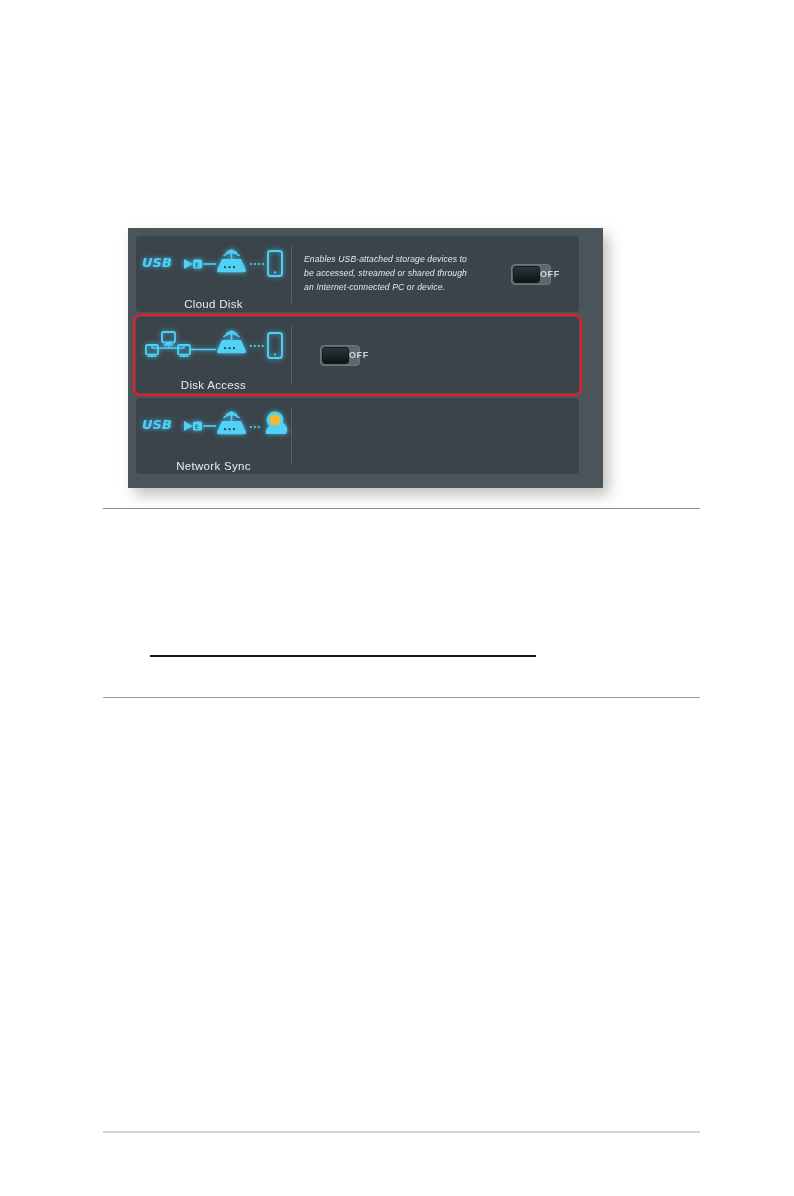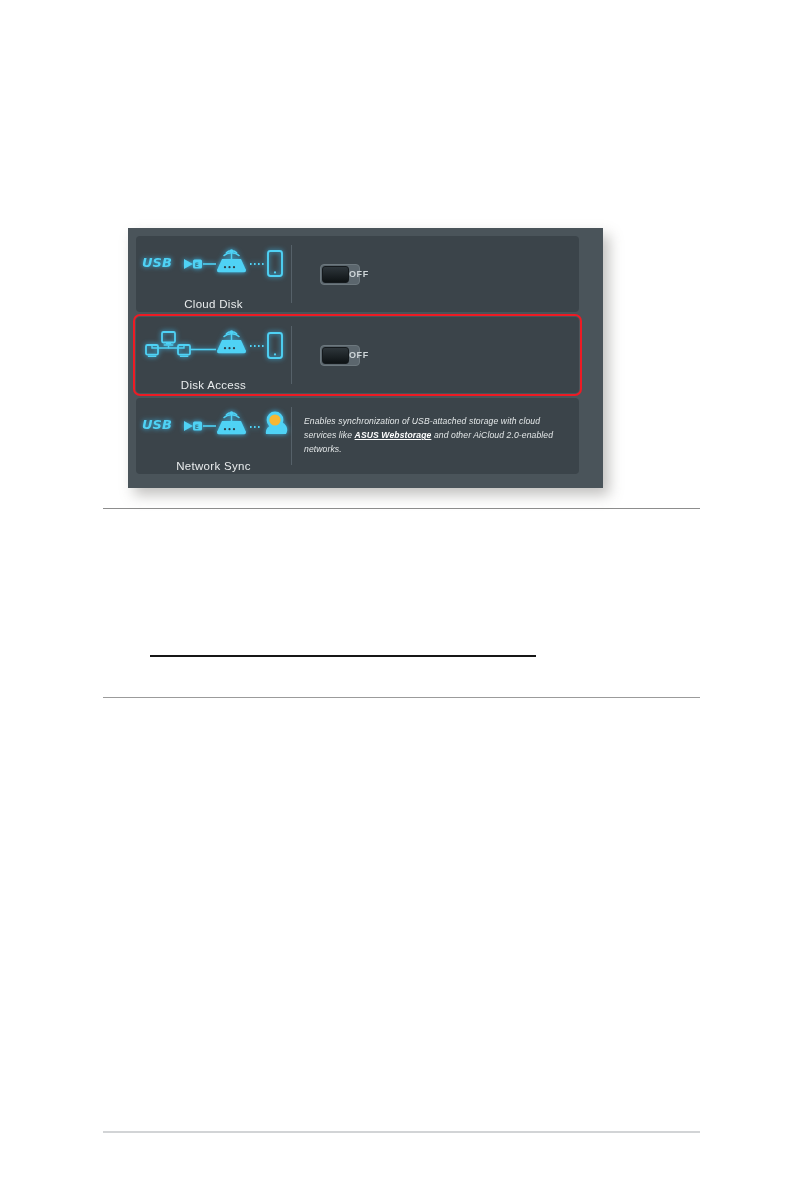--- a/index.html
+++ b/index.html
@@ -215,20 +215,23 @@
 
           <path d="M110 21 H124" stroke="#4fd2f5" stroke-width="2" stroke-dasharray="1.6 2.4" fill="none"></path>
 
           <rect x="128" y="8" width="14" height="25" rx="2.4" fill="none" stroke="#4fd2f5" stroke-width="1.9"></rect>
           <circle cx="135" cy="29.4" r="1.1" fill="#4fd2f5"></circle>
         </svg>
       </div>
       <div class="card-title">Cloud Disk</div>
     </div>
     <div class="divider"></div>
+    <div class="card-desc">
+      <div class="desc-text">Enables USB-attached storage devices to be accessed, streamed or shared through an Internet-connected PC or device.</div>
+    </div>
     <div class="card-ctrl">
       <div class="toggle">
         <div class="knob"></div>
         <div class="state">OFF</div>
       </div>
     </div>
   </div>
 
   <div class="card highlight">
     <div class="card-left">
@@ -295,18 +298,15 @@
           <path d="M110 22 H122" stroke="#4fd2f5" stroke-width="2" stroke-dasharray="1.6 2.4" fill="none"></path>
 
           <path d="M126 29 a7.5 7.5 0 0 1 6.5 -9 a9 9 0 0 1 8.5 -3 a8 8 0 0 1 5 12 z" fill="#4fd2f5"></path>
           <circle cx="135" cy="15" r="8.4" fill="#4fd2f5"></circle>
           <circle cx="135" cy="15" r="5.6" fill="#f7b733"></circle>
         </svg>
       </div>
       <div class="card-title">Network Sync</div>
     </div>
     <div class="divider"></div>
-    <div class="card-desc">
-      <div class="desc-text"><span>Enables synchronization of USB-attached storage with cloud services like </span><span class="link">ASUS Webstorage</span><span> and other AiCloud 2.0-enabled networks.</span></div>
-    </div>
   </div>
 
 </div>
 
 </body></html>

